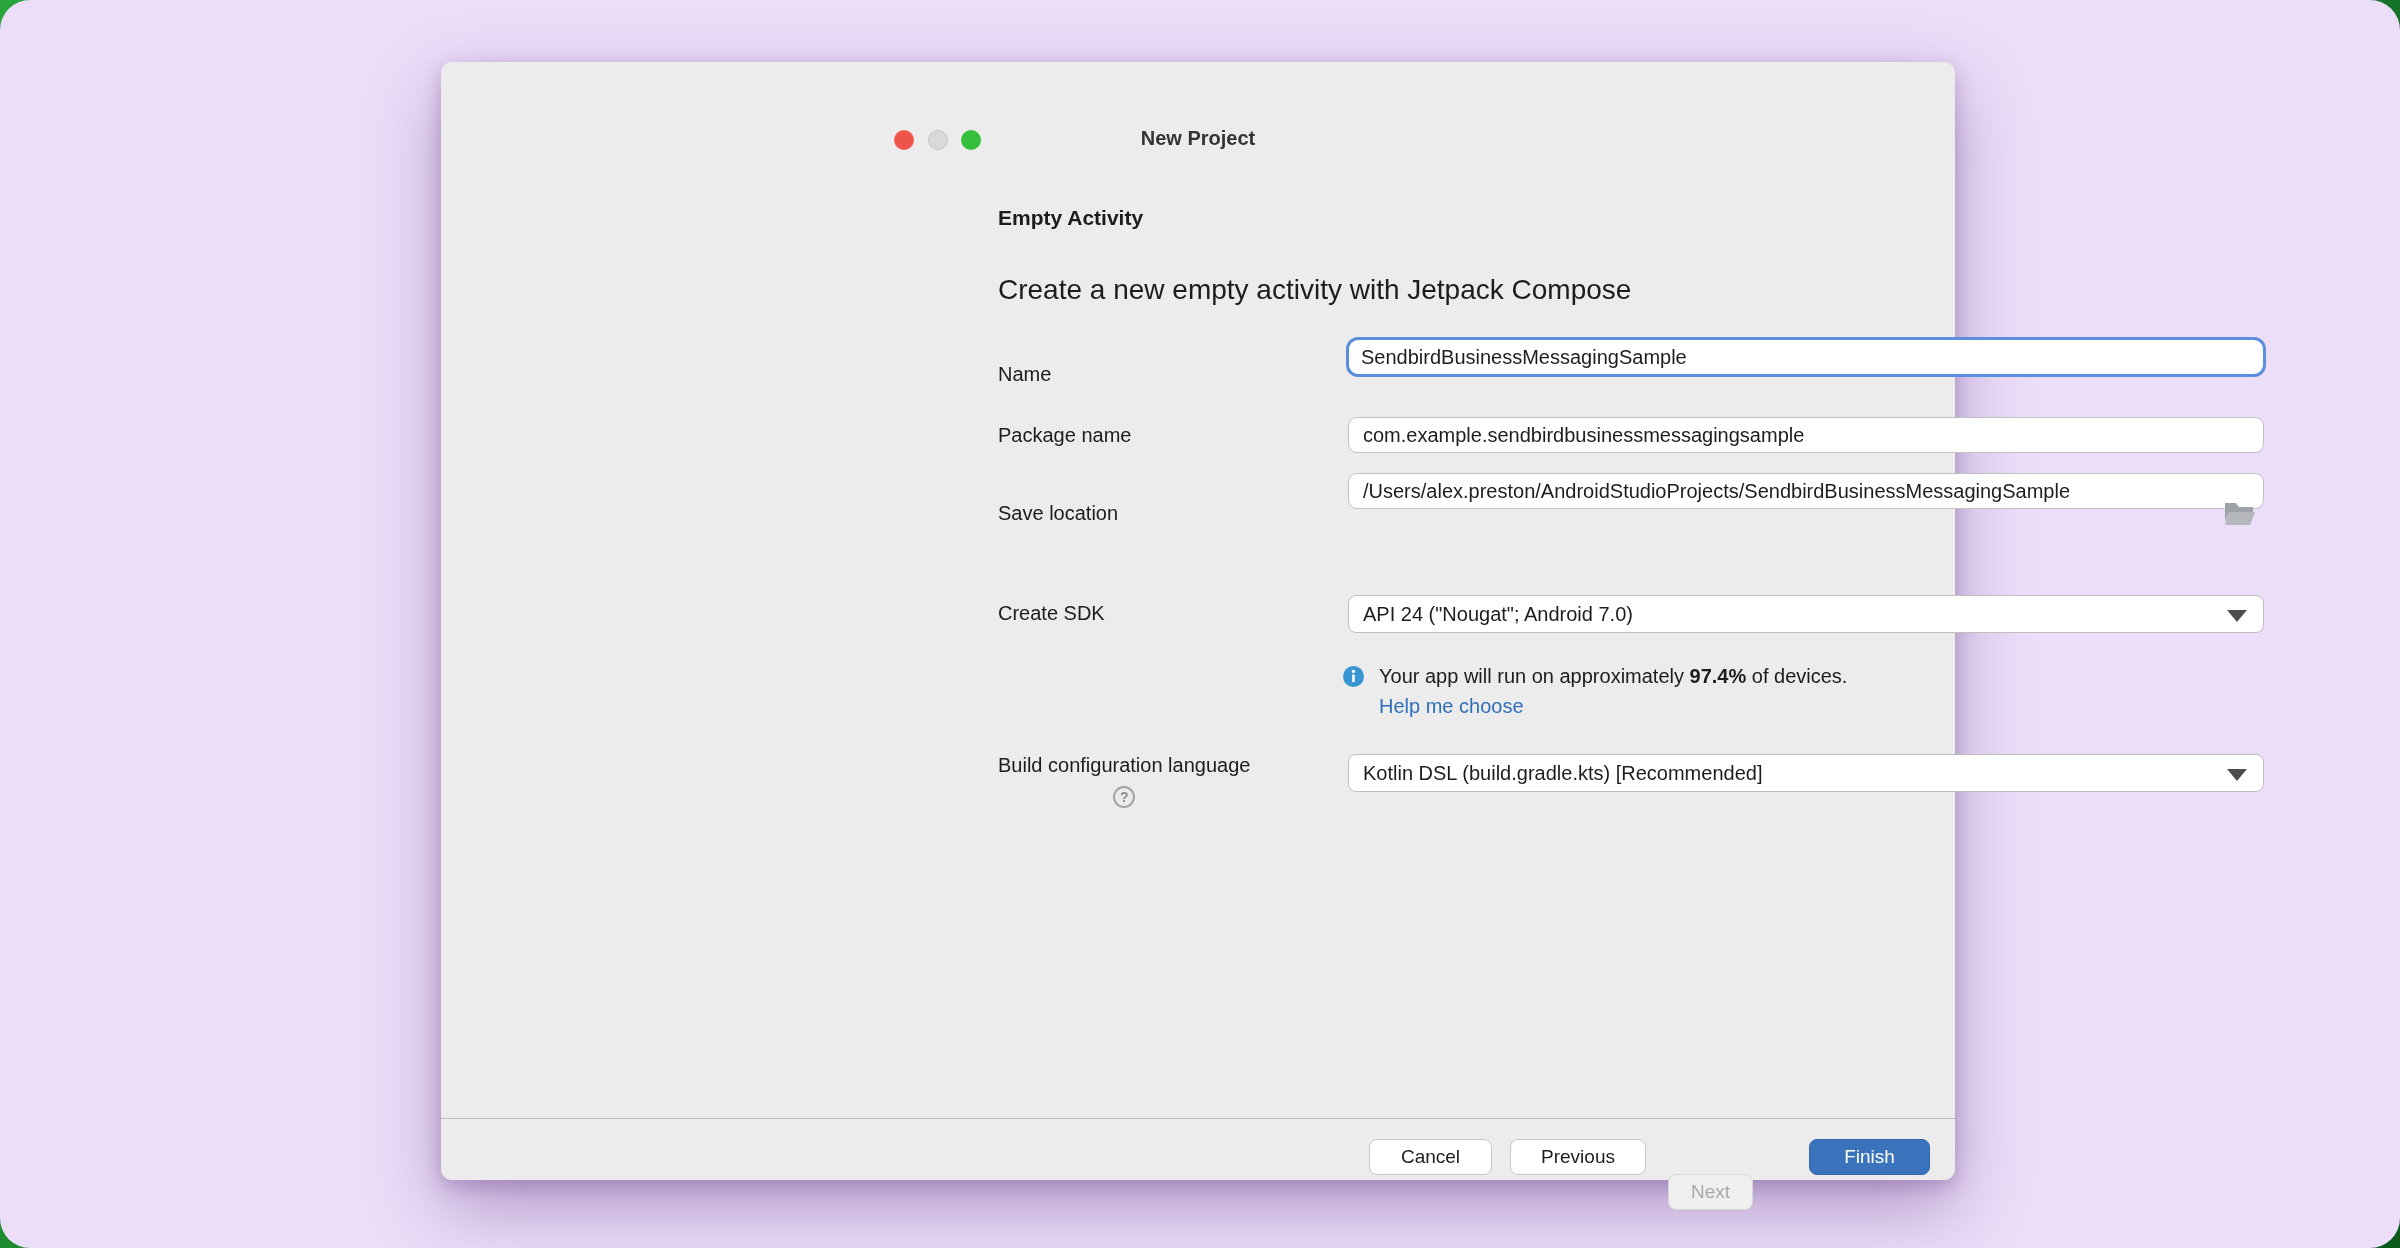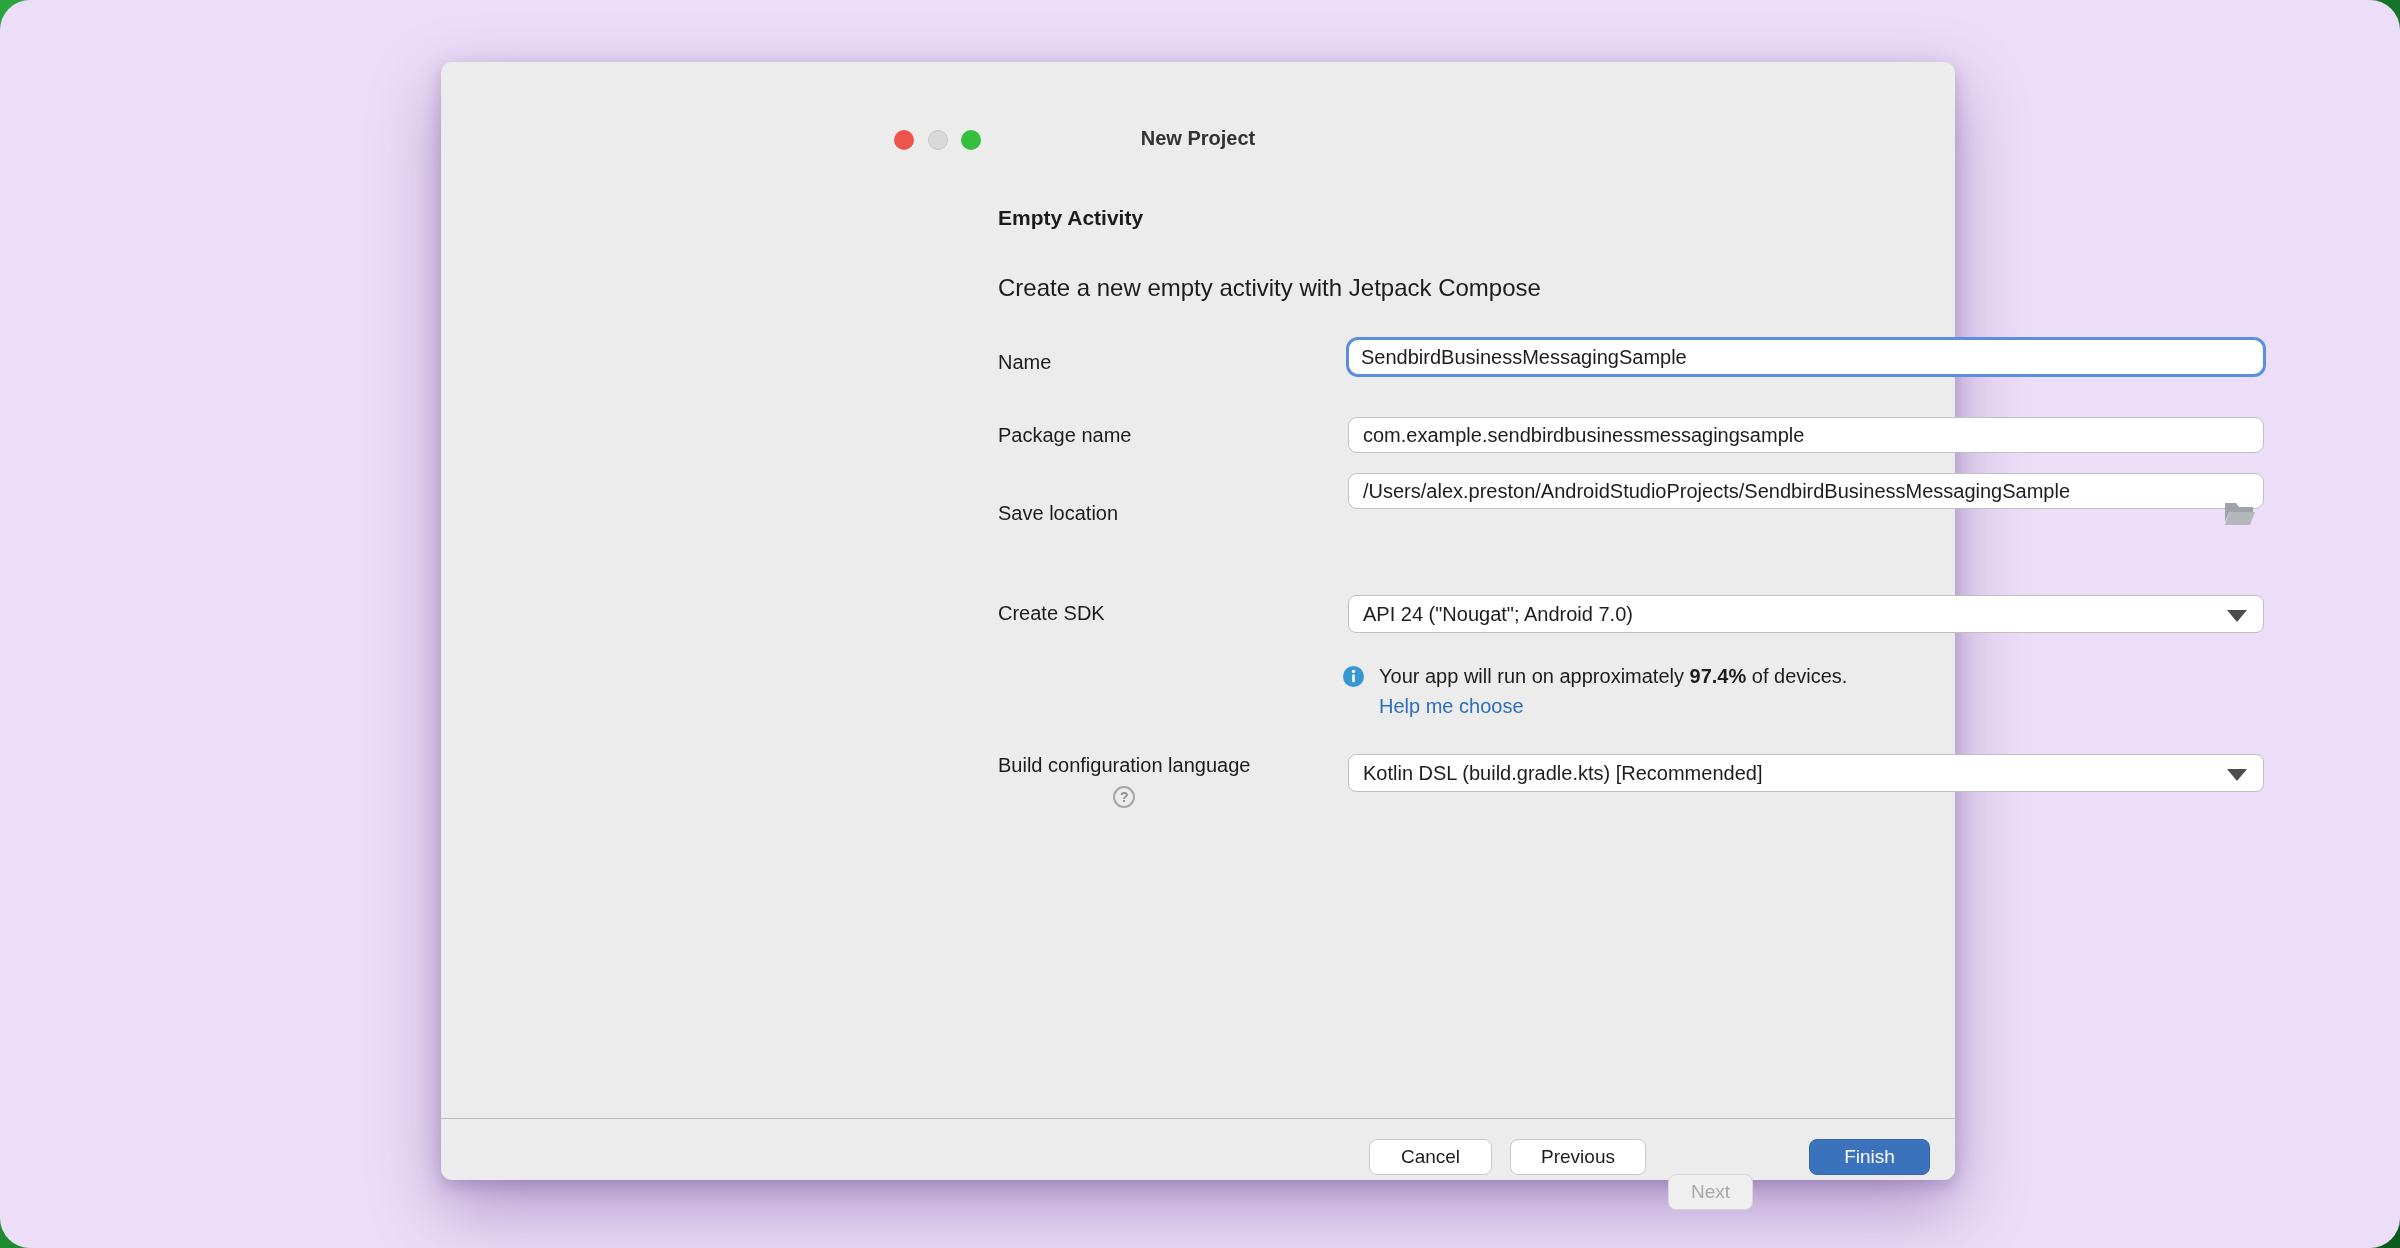--- a/index.html
+++ b/index.html
@@ -34,28 +34,28 @@
     text-align: center; font-size: 20px; font-weight: 700; color: #333333;
     line-height: 24px;
   }
   
   .heading {
     position: absolute; left: 557px; top: 144px;
     font-size: 21px; font-weight: 700; color: #1c1c1e;
   }
   .subheading {
     position: absolute; left: 557px; top: 212px;
-    font-size: 24px; color: #1c1c1e;
+    font-size: 28px; color: #1c1c1e;
   }
   .row-label {
     position: absolute; left: 557px; height: 36px;
     display: flex; align-items: center; gap: 9px;
     font-size: 20px; color: #1c1c1e;
   }
-  .lbl-name    { top: 282px; }
+  .lbl-name    { top: 294px; }
   .lbl-package { top: 355px; }
   .lbl-save    { top: 433px; }
   .lbl-sdk     { top: 533px; }
   .lbl-build   { top: 692px; height: 38px; flex-direction: column; }
   .field {
     position: absolute; left: 907px; width: 916px; height: 36px;
     background: #ffffff; border: 1px solid #c1c1c1; border-radius: 9px;
     font-family: "Liberation Sans", "DejaVu Sans", sans-serif;
     font-size: 20px; color: #1d1d1f; padding: 0 14px;
     outline: none;

